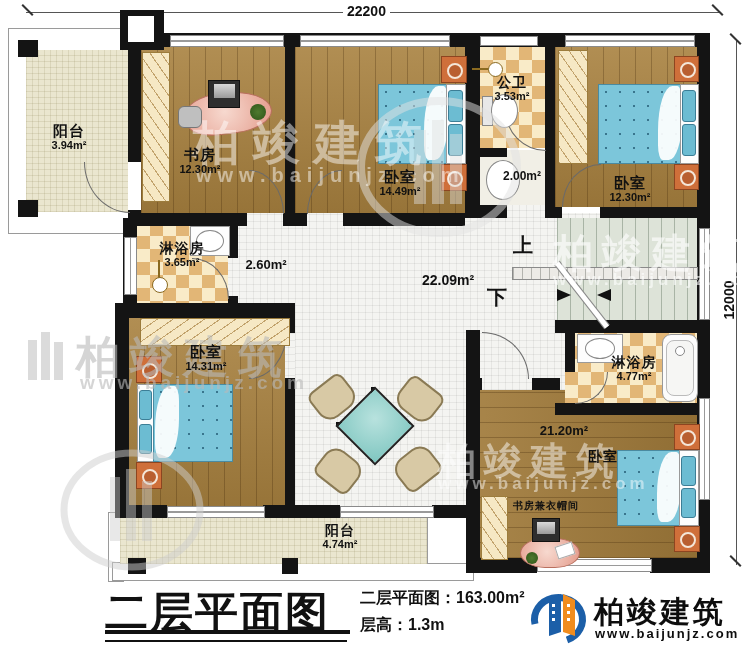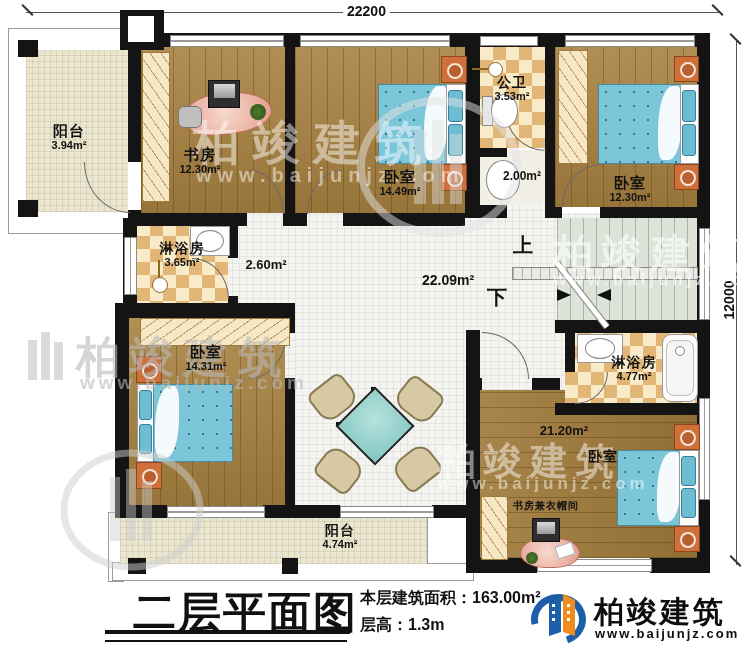--- a/index.html
+++ b/index.html
@@ -67,21 +67,21 @@
   
   .dimline{position:absolute;background:#555;}
   .tick{position:absolute;width:15px;height:2px;background:#333;transform:rotate(45deg);}
   .dimtxt{position:absolute;font-weight:bold;font-size:14px;background:#fff;padding:0 4px;z-index:5;}
   
   .wm{position:absolute;font-weight:bold;white-space:nowrap;z-index:40;pointer-events:none;}
   .wm-light{color:rgba(255,255,255,0.48);}
   .wm-gray{color:rgba(185,185,185,0.60);}
   .wmurl{font-weight:bold;letter-spacing:3px;}
   
-  .ft-title{position:absolute;font-weight:bold;font-size:43px;letter-spacing:2px;margin-left:28px;}
+  .ft-title{position:absolute;font-weight:bold;font-size:43px;letter-spacing:2px;}
   .ft-scale{position:absolute;font-weight:bold;font-size:38px;}
   .ft-line{position:absolute;background:#111;}
   .ft-info{position:absolute;font-weight:bold;font-size:16px;}
   .logo-brand{position:absolute;font-weight:bold;font-size:30px;letter-spacing:3px;color:#0d0d0d;}
   .logo-url{position:absolute;font-weight:bold;font-size:13px;letter-spacing:2px;color:#0d0d0d;}
 </style>
 </head>
 <body>
 
 <div class="canvas">
@@ -340,21 +340,21 @@
 
   <div class="wm wm-gray" style="left:76px;top:328px;font-size:44px;letter-spacing:10px;">柏竣建筑</div>
   <div class="wm wm-gray wmurl" style="left:80px;top:372px;font-size:19px;letter-spacing:4px;">www.baijunjz.com</div>
 
   <div class="wm wm-light" style="left:438px;top:436px;font-size:38px;letter-spacing:8px;">柏竣建筑</div>
   <div class="wm wm-light wmurl" style="left:438px;top:474px;font-size:17px;letter-spacing:4px;">www.baijunjz.com</div>
 
   <div class="ft-title" style="left:105px;top:584px;">二层平面图</div>
   <div class="ft-line" style="left:105px;top:630px;width:245px;height:4px;"></div>
   <div class="ft-line" style="left:105px;top:640px;width:242px;height:2px;"></div>
-  <div class="ft-info" style="left:360px;top:588px;">本层建筑面积：163.00m²</div>
+  <div class="ft-info" style="left:360px;top:588px;">二层平面图：163.00m²</div>
   <div class="ft-info" style="left:360px;top:615px;">层高：1.3m</div>
 
   <svg class="abs" style="left:527px;top:586px;" width="62" height="60" viewBox="0 0 62 60">
     <path d="M8 38 A24 22 0 1 1 40 54" fill="none" stroke="#1c5fa8" stroke-width="7"></path>
     <polygon points="22,14 34,8 34,46 22,50" fill="#1c5fa8"></polygon>
     <polygon points="36,8 48,14 48,50 36,46" fill="#f08c1e"></polygon>
     <rect x="25" y="18" width="3" height="3" fill="#fff"></rect>
       <rect x="25" y="25" width="3" height="3" fill="#fff"></rect>
     <rect x="25" y="32" width="3" height="3" fill="#fff"></rect>
       <rect x="40" y="18" width="3" height="3" fill="#fff"></rect>

